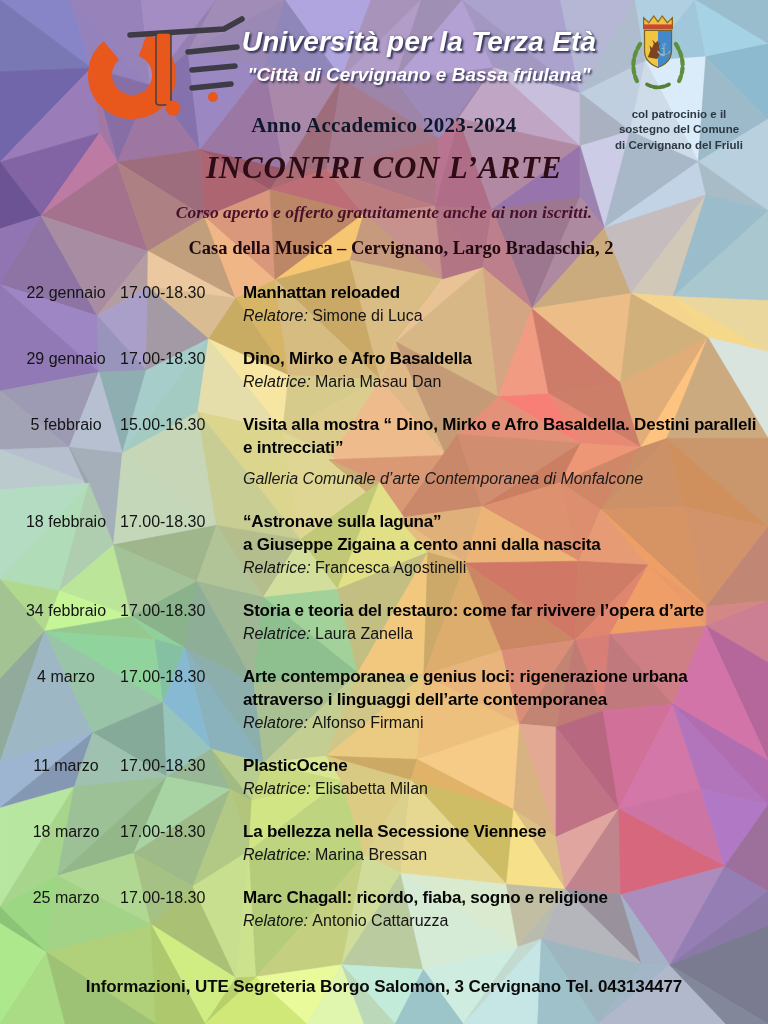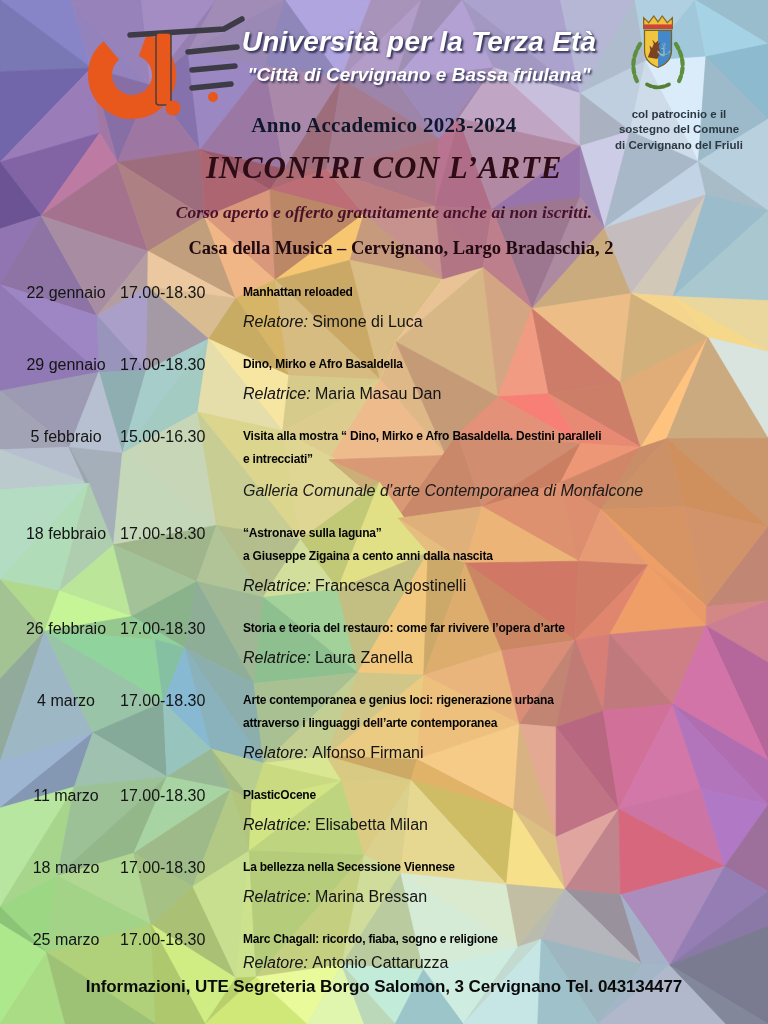--- a/index.html
+++ b/index.html
@@ -31,23 +31,23 @@
   .main-title { font:700 31px/1.2 "Liberation Serif", serif; color:#2a0e16; letter-spacing:.8px; margin-top:11px; }
   .course-note { font:italic 700 17.5px/1.2 "Liberation Serif", serif; color:#471129; margin-top:16px; }
   .venue { font:700 18.5px/1.2 "Liberation Serif", serif; color:#200a10; margin-top:14px;padding-left:34px; }
 
   
   .schedule { position:absolute; top:281px; left:0; width:768px; padding-left:16px; padding-right:10px; }
   .row { display:flex; margin-bottom:20px; color:#141414; }
   .col-date  { width:100px; text-align:center; font-size:16px; line-height:23px; white-space:nowrap; }
   .col-time  { width:127px; padding-left:4px; font-size:16px; line-height:23px; white-space:nowrap; }
   .col-content { flex:1; min-width:0; overflow:visible; }
-  .title-line { font-weight:700; font-size:12px; line-height:23px; letter-spacing:-.2px; white-space:nowrap; color:#050505; }
+  .title-line { font-weight:700; font-size:17px; line-height:23px; letter-spacing:-.2px; white-space:nowrap; color:#050505; }
   .note-line  { font-style:italic; font-size:16px; line-height:23px; margin-top:8px; white-space:nowrap; color:#1a1a1a; }
-  .speaker-line { margin-top:6px; font-size:16px; line-height:23px; white-space:nowrap; }
+  .speaker-line { font-size:16px; line-height:23px; white-space:nowrap; }
   .row.tight .speaker-line { margin-top:0; }
   .speaker-label { font-style:italic; }
 
   
   .footer { position:absolute; top:977px; left:0; width:768px; text-align:center; }
   .footer-info { font:700 17px/1.2 "Liberation Sans", sans-serif; color:#0a0a0a; letter-spacing:-.1px; }
 </style>
 </head>
 <body>
 
@@ -440,21 +440,21 @@
       <div class="row">
         <div class="col-date">18 febbraio</div>
         <div class="col-time">17.00-18.30</div>
         <div class="col-content">
           <div class="title-line">“Astronave sulla laguna”</div>
           <div class="title-line">a Giuseppe Zigaina a cento anni dalla nascita</div>
           <div class="speaker-line"><span class="speaker-label">Relatrice:</span><span class="speaker-name">&nbsp;Francesca Agostinelli</span></div>
         </div>
       </div>
       <div class="row">
-        <div class="col-date">26 febbraio</div>
+        <div class="col-date">34 febbraio</div>
         <div class="col-time">17.00-18.30</div>
         <div class="col-content">
           <div class="title-line">Storia e teoria del restauro: come far rivivere l’opera d’arte</div>
           <div class="speaker-line"><span class="speaker-label">Relatrice:</span><span class="speaker-name">&nbsp;Laura Zanella</span></div>
         </div>
       </div>
       <div class="row">
         <div class="col-date">4 marzo</div>
         <div class="col-time">17.00-18.30</div>
         <div class="col-content">

